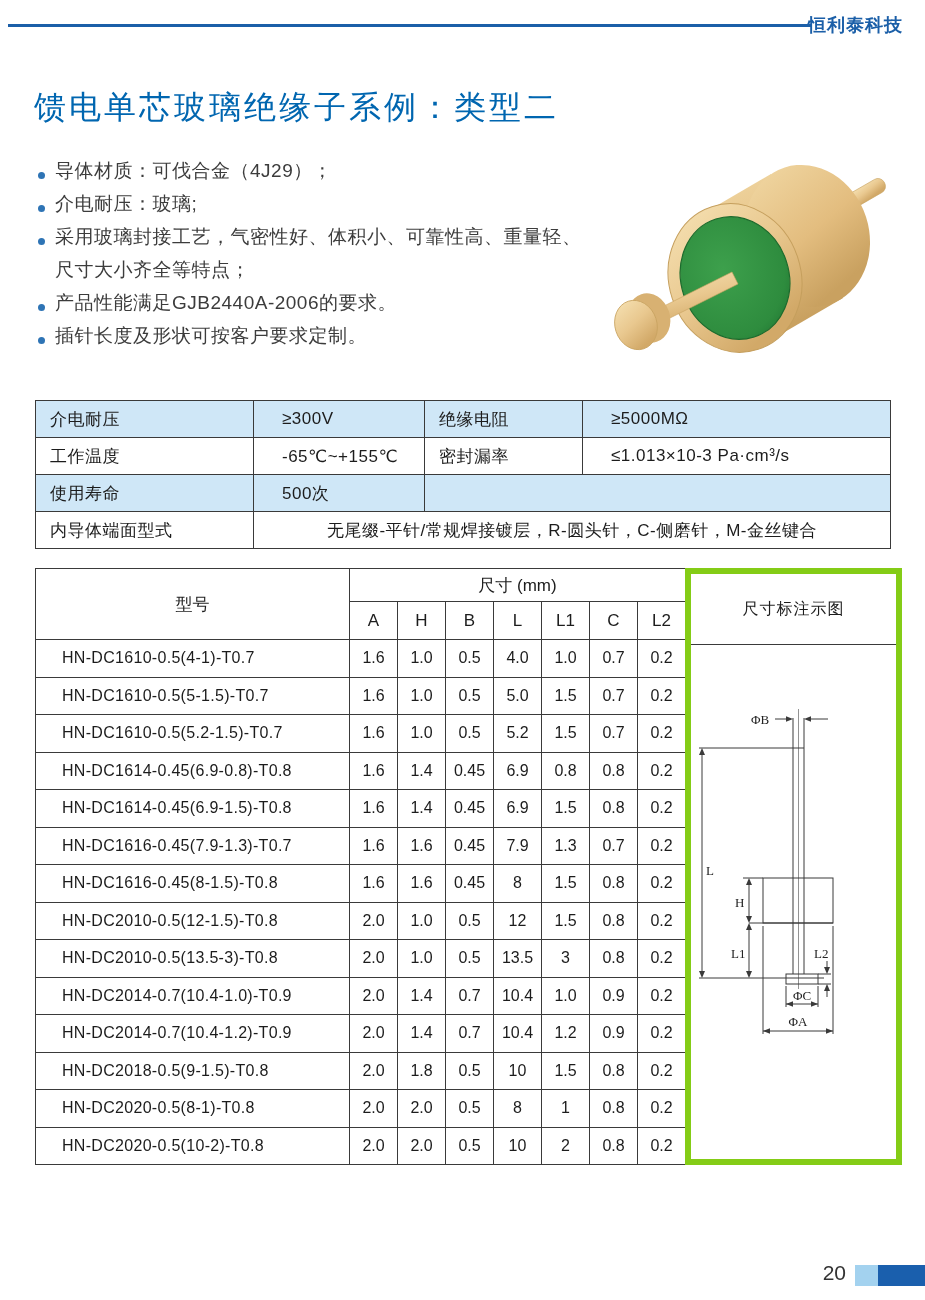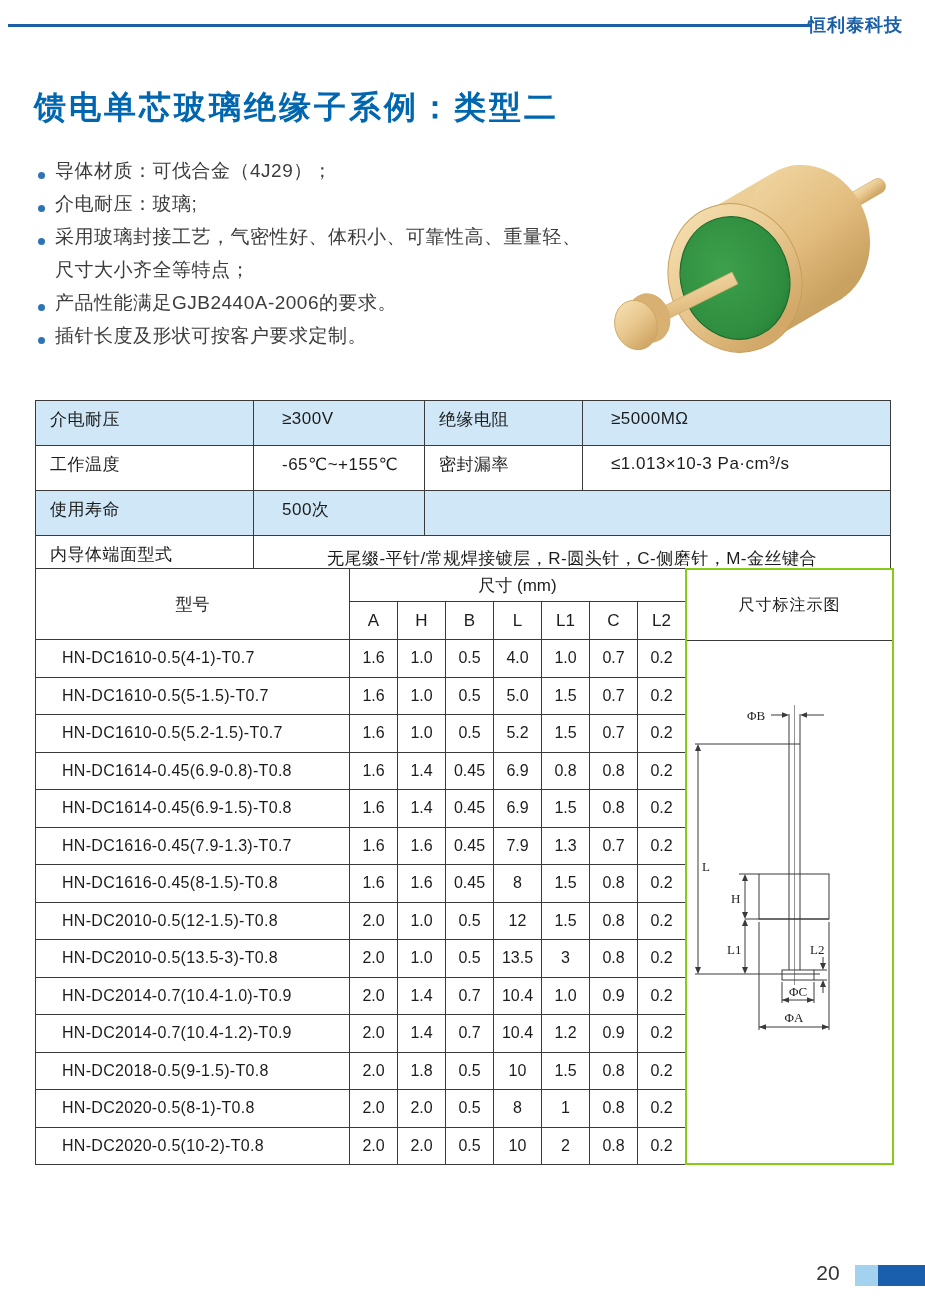--- a/index.html
+++ b/index.html
@@ -4,57 +4,57 @@
 <style>
   html,body{margin:0;padding:0;background:#e8e8e8;}
   .page{position:relative;width:925px;height:1300px;background:#ffffff;margin:0 auto;
         font-family:"Liberation Sans","DejaVu Sans",sans-serif;overflow:hidden;color:#222;}
 
   
   .header-line{position:absolute;left:8px;top:24px;width:804px;height:3px;background:#1b5fa8;}
   .company{position:absolute;left:808px;top:13px;font-size:18px;font-weight:600;color:#1b5fa8;letter-spacing:1px;white-space:nowrap;}
 
   
-  .page-title{position:absolute;left:34px;top:86px;font-size:32px;font-weight:bold;color:#0066b0;letter-spacing:3px;white-space:nowrap;}
+  .page-title{position:absolute;left:34px;top:86px;font-size:32px;font-weight:normal;color:#0066b0;letter-spacing:3px;white-space:nowrap;}
 
   
   .features{position:absolute;left:38px;top:160px;width:565px;}
   .feature{display:flex;align-items:center;margin-bottom:11px;font-size:19px;color:#3c3c3c;line-height:22px;letter-spacing:0.5px;}
   .feature .dot{width:7px;height:7px;border-radius:50%;background:#2e74b5;margin:8px 10px 0 0;flex:none;}
   .feature.nobullet .dot{visibility:hidden;}
 
   
   .product{position:absolute;left:585px;top:156px;width:315px;height:214px;}
 
   
   .spec-table{position:absolute;left:35px;top:400px;width:855px;border-collapse:collapse;table-layout:fixed;}
-  .spec-table td{border:1px solid #3a3a3a;height:36px;font-size:17px;color:#1c1c1c;padding:0 4px 8px 14px;letter-spacing:0.5px;}
+  .spec-table td{border:1px solid #3a3a3a;height:36px;font-size:17px;color:#1c1c1c;padding:0 4px 0 14px;letter-spacing:0.5px;}
   .spec-table td.val{padding-left:28px;}
   .spec-table tr.blue td{background:#cfe7f7;}
   .spec-table td.merged-center{text-align:center;padding:0;}
 
   
   .dim-wrap{position:absolute;left:35px;top:568px;display:flex;align-items:stretch;}
   table.dim{border-collapse:collapse;table-layout:fixed;width:650px;}
   table.dim th,table.dim td{border:1px solid #3a3a3a;font-weight:normal;color:#1c1c1c;background:#fff;}
   table.dim thead th{font-size:17px;}
   table.dim .h1{height:33px;}
   table.dim .h2 th{height:35px;font-size:17px;}
   table.dim td{height:36.5px;font-size:16px;text-align:center;padding:0;}
   table.dim td.model-cell{text-align:left;padding-left:26px;letter-spacing:0.3px;}
-  .diagram-col{width:205px;margin-left:-1px;border:2px solid #84cc16;display:flex;flex-direction:column;background:#fff;text-align:center;}
+  .diagram-col{width:205px;margin-left:-1px;border:6px solid #84cc16;display:flex;flex-direction:column;background:#fff;text-align:center;}
   .diagram-head{height:70px;border-bottom:1px solid #3a3a3a;display:flex;align-items:center;justify-content:center;font-size:16px;color:#1c1c1c;letter-spacing:1px;}
   .diagram-body{flex:1;position:relative;}
   .diagram-body svg{position:absolute;inset:0;}
   .dwg{stroke:#3a3a3a;stroke-width:1;fill:none;}
   .dwg-arrow{fill:#3a3a3a;stroke:none;}
   .dwg-label{font-family:"Liberation Serif","DejaVu Serif",serif;font-size:13px;fill:#222;stroke:none;}
 
   
-  .page-num{position:absolute;left:810px;top:1261px;width:36px;text-align:center;font-size:21px;color:#333;}
+  .page-num{position:absolute;left:810px;top:1261px;width:36px;text-align:right;font-size:21px;color:#333;}
   .footer-light{position:absolute;left:855px;top:1265px;width:23px;height:21px;}
   .footer-dark{position:absolute;left:878px;top:1265px;width:47px;height:21px;}
 </style>
 </head>
 <body>
 
 <div class="page">
 
   <div class="header-line"></div>
   <div class="company">恒利泰科技</div>

